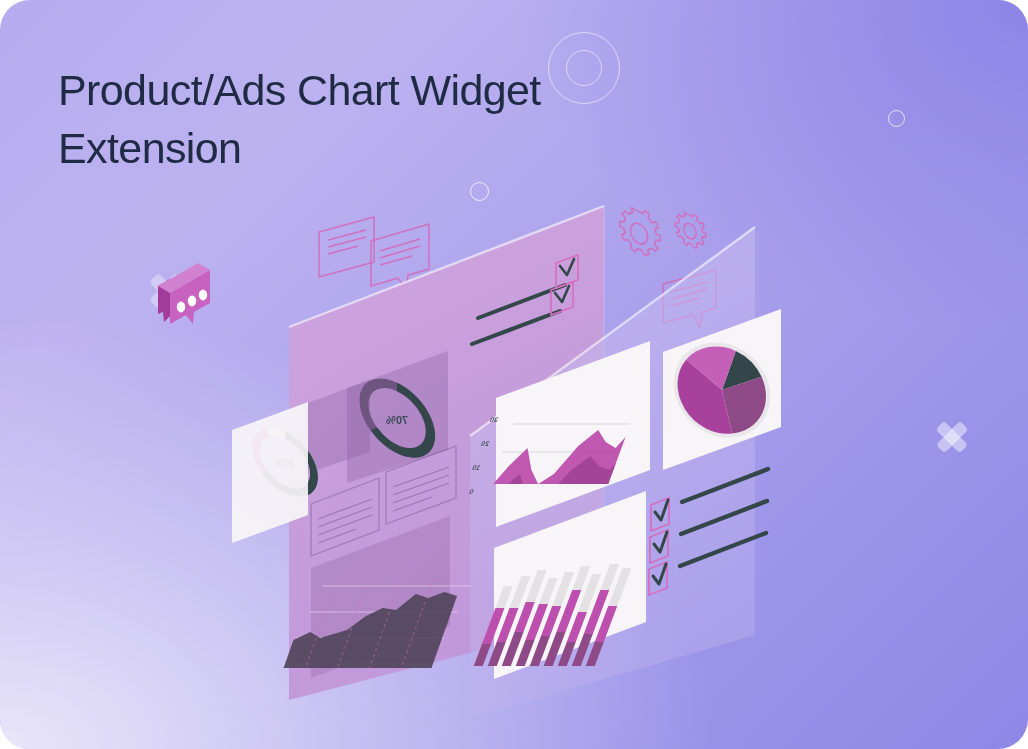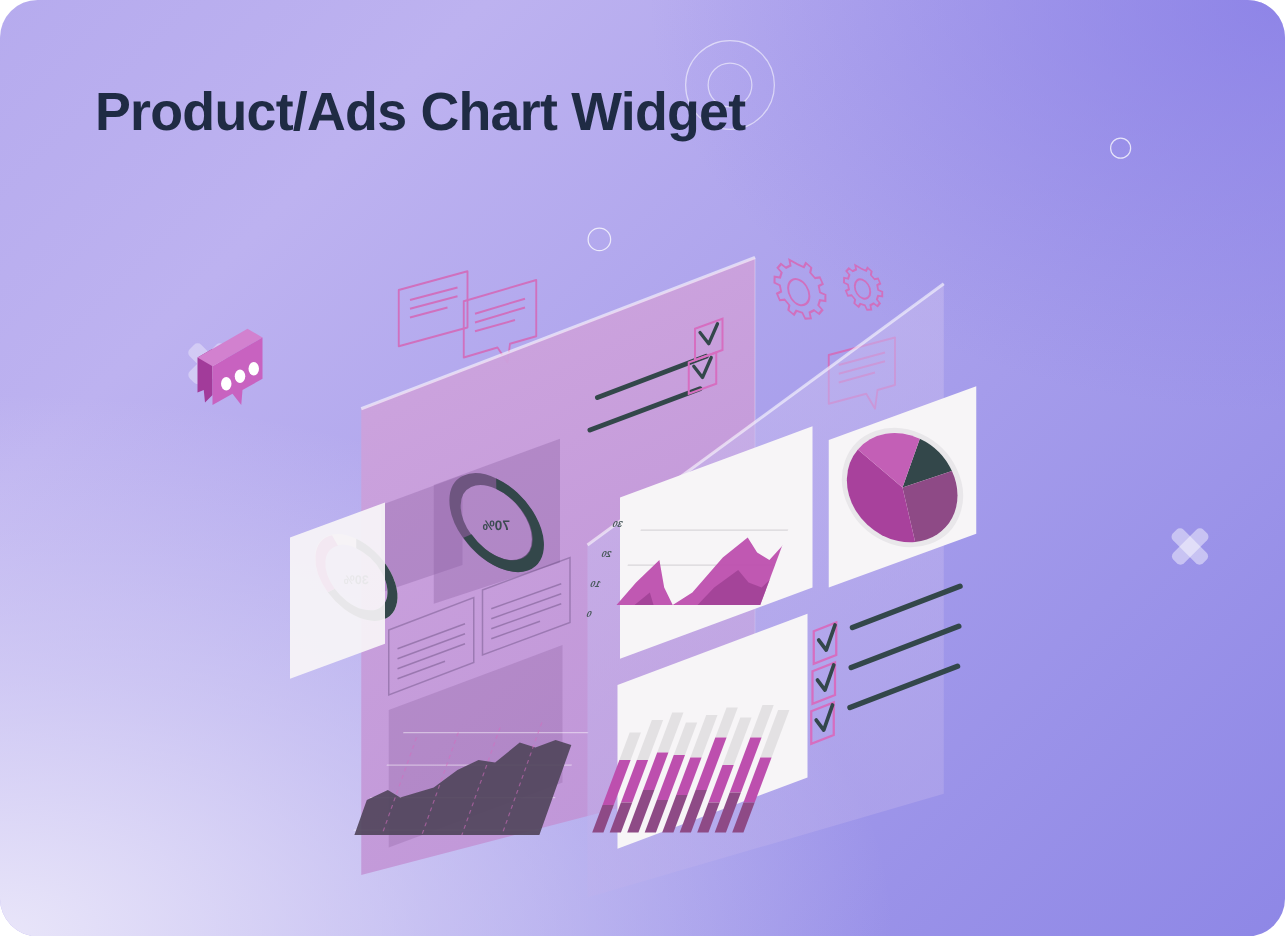--- a/index.html
+++ b/index.html
@@ -10,22 +10,22 @@
     position:relative;width:1028px;height:749px;border-radius:30px;overflow:hidden;
     background:linear-gradient(135deg,#b6abee 0%,#bdb2f0 22%,#8e87e6 100%);
   }
   
   .wash{position:absolute;inset:0;pointer-events:none;
     background:radial-gradient(120% 100% at 0% 100%, rgba(236,233,250,.95) 0%, rgba(226,222,248,.55) 28%, rgba(200,193,244,0) 58%);}
   .wash2{position:absolute;inset:0;pointer-events:none;
     background:radial-gradient(90% 80% at 100% 0%, rgba(134,124,230,.75) 0%, rgba(140,130,232,0) 55%);}
 
   
-  .title{position:absolute;left:76px;top:62px;width:800px;z-index:40;
-    color:#1f2b44;font-size:43px;line-height:1.34;font-weight:700;letter-spacing:-.6px;}
+  .title{position:absolute;left:58px;top:62px;width:800px;z-index:40;
+    color:#1f2b44;font-size:43px;line-height:1.34;font-weight:400;letter-spacing:-.6px;}
 
   
   .deco{position:absolute;z-index:5;pointer-events:none;}
   .ring{border-radius:50%;border:1.6px solid rgba(255,255,255,.55);}
   .dotc{border-radius:50%;border:1.6px solid rgba(255,255,255,.75);}
   .xshape{position:relative;}
   .xshape i,.xshape b{position:absolute;left:50%;top:50%;border-radius:4px;background:rgba(255,255,255,.45);}
   .xshape i{width:100%;height:34%;transform:translate(-50%,-50%);}
   .xshape b{width:34%;height:100%;transform:translate(-50%,-50%);}
 
@@ -36,20 +36,21 @@
 </style>
 </head>
 <body>
 
 <div class="card">
   <div class="wash"></div>
   <div class="wash2"></div>
 
   <div class="title">
     <div>Product/Ads Chart Widget</div>
+    <div>Extension</div>
   </div>
 
   <div class="deco ring" style="left:548px;top:32px;width:70px;height:70px;"></div>
   <div class="deco ring" style="left:566px;top:50px;width:34px;height:34px;"></div>
   <div class="deco dotc" style="left:888px;top:110px;width:15px;height:15px;"></div>
   <div class="deco dotc" style="left:470px;top:182px;width:17px;height:17px;"></div>
 
   <div class="deco xshape" style="left:935px;top:420px;width:34px;height:34px;transform:rotate(45deg);">
     <i></i>
       <b></b>

